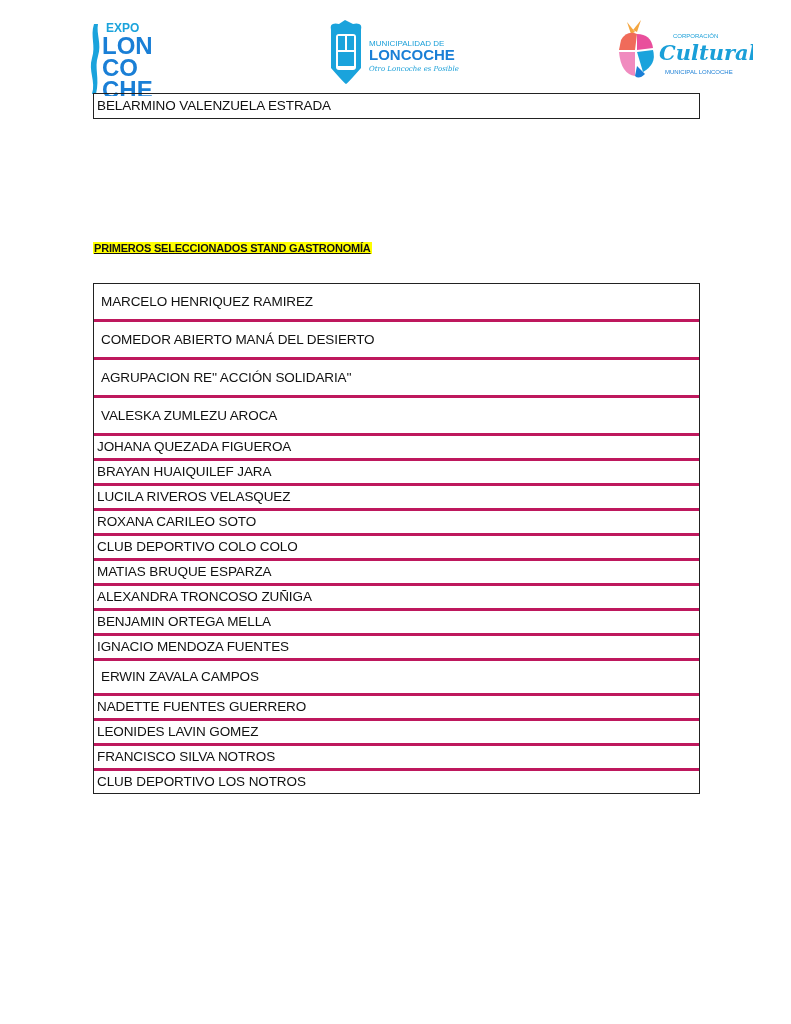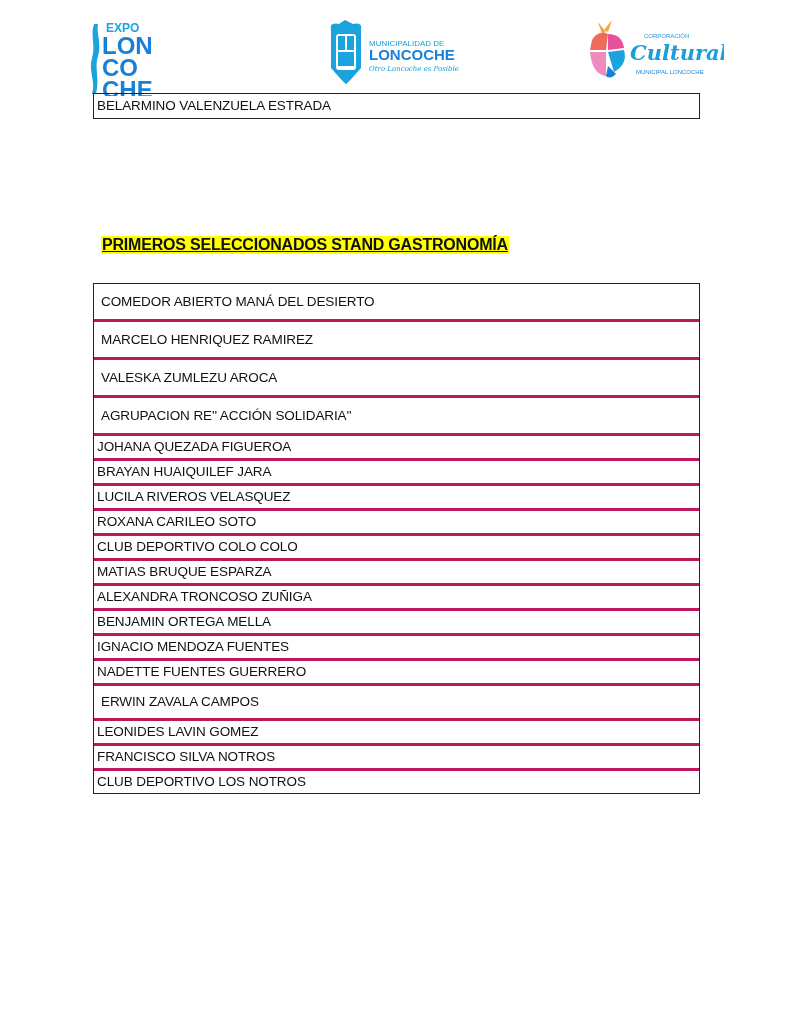--- a/index.html
+++ b/index.html
@@ -1,32 +1,32 @@
 <!DOCTYPE html>
 <html><head>
 <meta charset="utf-8">
 <style>
   html, body { margin:0; padding:0; background:#fff; }
   body { width:791px; height:1024px; position:relative; overflow:hidden;
          font-family:"Liberation Sans", sans-serif; color:#111; }
   .logo { position:absolute; }
   #logo-expo { left:84px; top:16px; width:80px; height:80px; }
   #logo-muni { left:325px; top:18px; width:150px; height:70px; }
-  #logo-cult { left:584px; top:16px; width:140px; height:70px;text-align:center; }
+  #logo-cult { left:613px; top:16px; width:140px; height:70px;text-align:center; }
   .tbl { position:absolute; left:93px; width:605px; border:1px solid #222; }
   .row { border-bottom:3px solid #be185d; font-size:13.5px; line-height:1; display:flex;
          align-items:center; padding-left:3px; white-space:nowrap; letter-spacing:-0.1px; }
   .row:last-child { border-bottom:none; }
   .row.tall { height:35px; padding-left:7px; }
   .row.short { height:22px; }
   .row.mid { height:32px; padding-left:7px; }
   #t1 { top:93px; }
   #t2 { top:283px; }
-  .heading { position:absolute; left:93px; top:236px; font-weight:bold; font-size:16px;
-             text-decoration:underline; background:#ffff00; padding:0 1px; letter-spacing:-0.2px;margin-left:8px;}
+  .heading { position:absolute; left:93px; top:242px; font-weight:bold; font-size:11px;
+             text-decoration:underline; background:#ffff00; padding:0 1px; letter-spacing:-0.2px;}
 </style>
 </head>
 <body>
 
 <div class="logo" id="logo-expo">
   <svg width="80" height="80" viewBox="0 0 80 80">
     <path d="M10 8 C6 20 12 30 8 42 C4 55 12 65 8 78 L12 78 C16 62 10 52 14 40 C18 28 12 18 14 8 Z" fill="#1aa3dc"></path>
     <text x="22" y="16" font-family="Liberation Sans, sans-serif" font-weight="bold" font-size="12" fill="#1aa3dc">EXPO</text>
     <text x="18" y="38" font-family="Liberation Sans, sans-serif" font-weight="bold" font-size="24" fill="#1a7fd6">LON</text>
     <text x="18" y="60" font-family="Liberation Sans, sans-serif" font-weight="bold" font-size="24" fill="#1a7fd6">CO</text>
@@ -66,31 +66,31 @@
   </svg>
 </div>
 
 <div class="tbl" id="t1">
   <div class="row short" style="height:24px">BELARMINO VALENZUELA ESTRADA</div>
 </div>
 
 <div class="heading">PRIMEROS SELECCIONADOS STAND GASTRONOMÍA</div>
 
 <div class="tbl" id="t2">
+  <div class="row tall">MARCELO HENRIQUEZ RAMIREZ</div>
   <div class="row tall">COMEDOR ABIERTO MANÁ DEL DESIERTO</div>
-  <div class="row tall">MARCELO HENRIQUEZ RAMIREZ</div>
+  <div class="row tall">AGRUPACION RE'' ACCIÓN SOLIDARIA''</div>
   <div class="row tall">VALESKA ZUMLEZU AROCA</div>
-  <div class="row tall">AGRUPACION RE'' ACCIÓN SOLIDARIA''</div>
   <div class="row short">JOHANA QUEZADA FIGUEROA</div>
   <div class="row short">BRAYAN HUAIQUILEF JARA</div>
   <div class="row short">LUCILA RIVEROS VELASQUEZ</div>
   <div class="row short">ROXANA CARILEO SOTO</div>
   <div class="row short">CLUB DEPORTIVO COLO COLO</div>
   <div class="row short">MATIAS BRUQUE ESPARZA</div>
   <div class="row short">ALEXANDRA TRONCOSO ZUÑIGA</div>
   <div class="row short">BENJAMIN ORTEGA MELLA</div>
   <div class="row short">IGNACIO MENDOZA FUENTES</div>
+  <div class="row mid">ERWIN ZAVALA CAMPOS</div>
   <div class="row short">NADETTE FUENTES GUERRERO</div>
-  <div class="row mid">ERWIN ZAVALA CAMPOS</div>
   <div class="row short">LEONIDES LAVIN GOMEZ</div>
   <div class="row short">FRANCISCO SILVA NOTROS</div>
   <div class="row short">CLUB DEPORTIVO LOS NOTROS</div>
 </div>
 
 </body></html>

